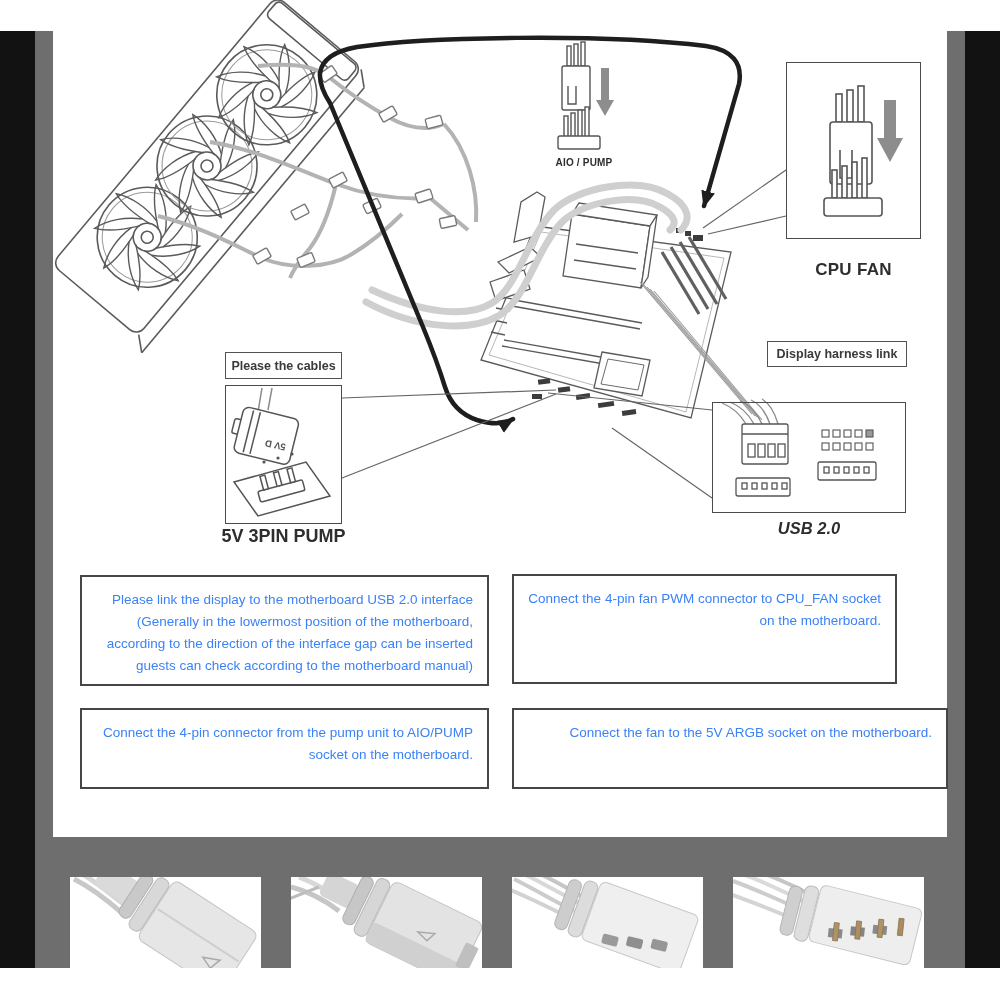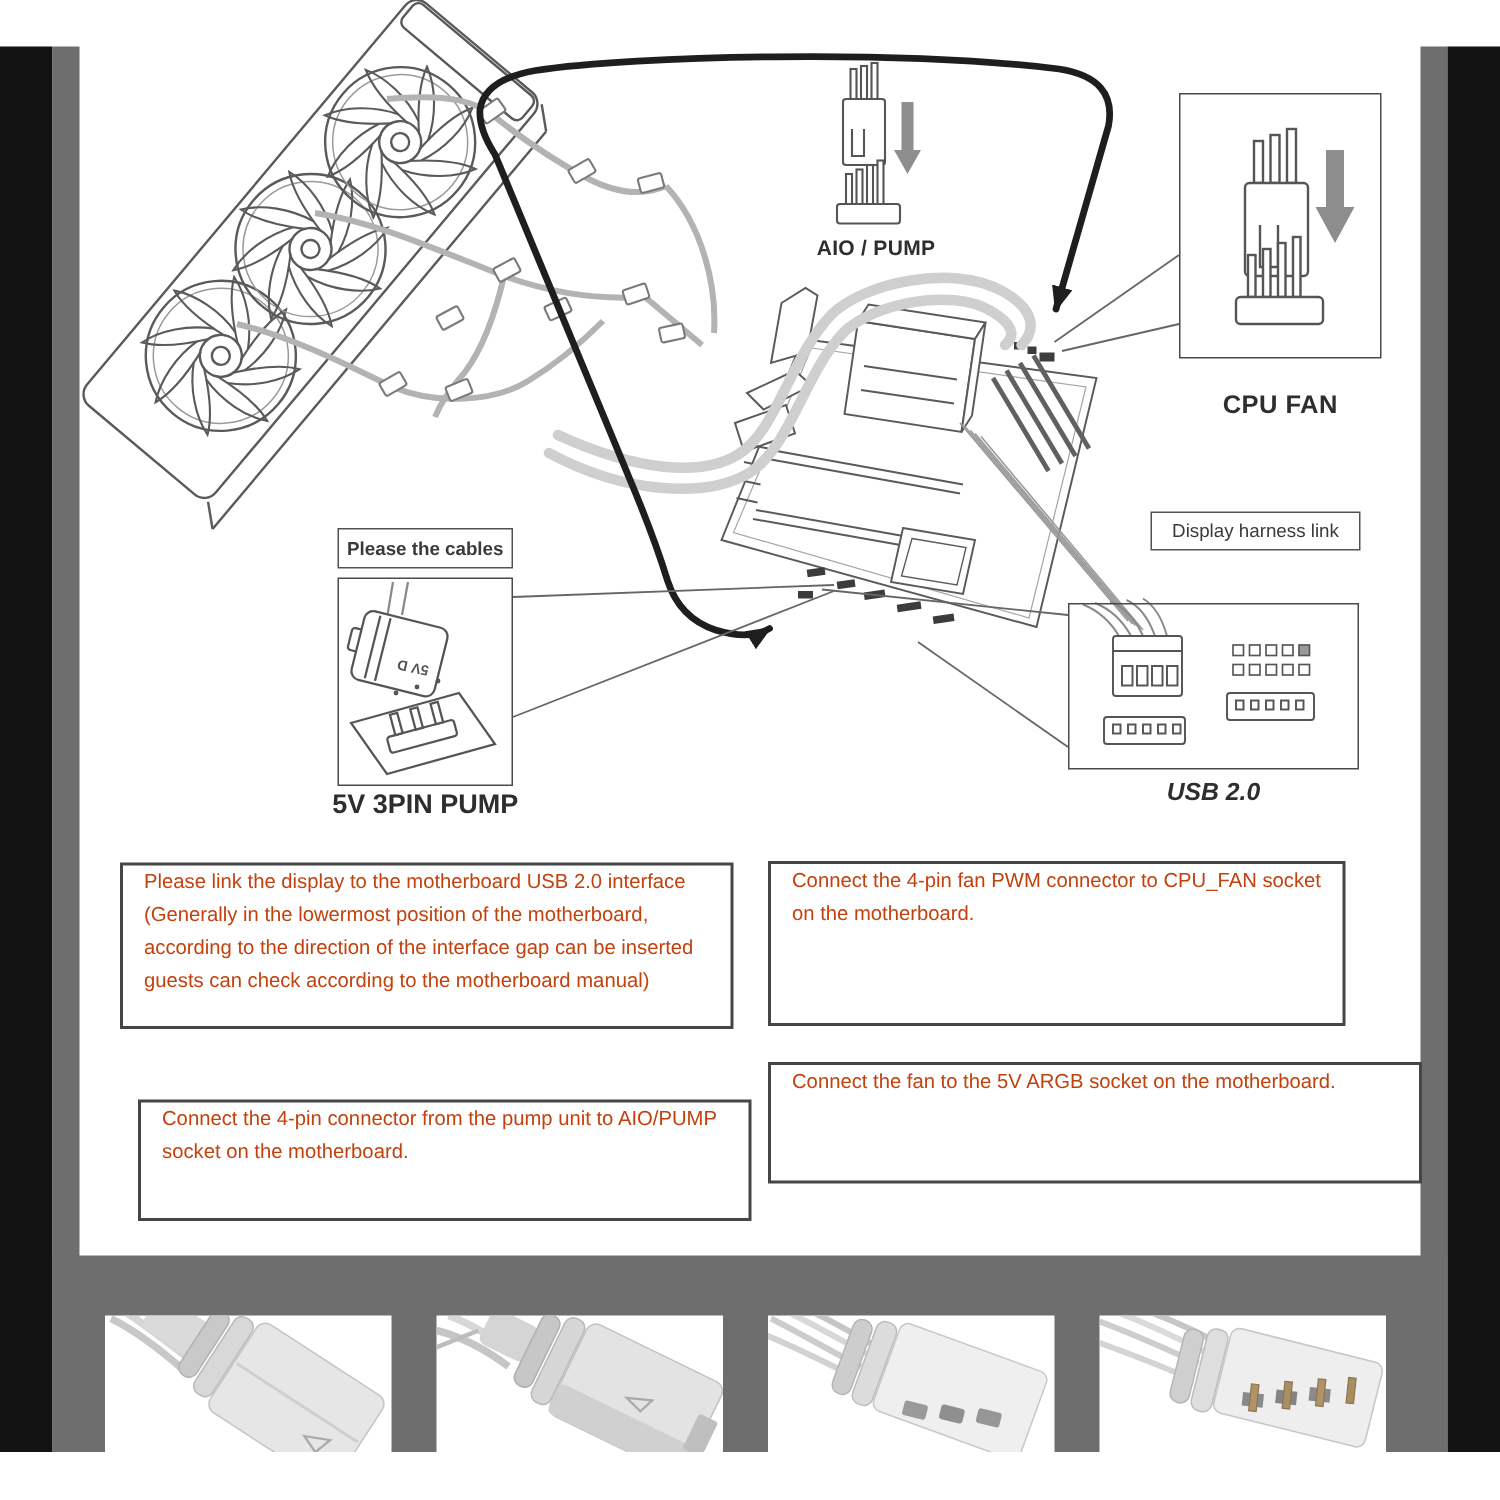--- a/index.html
+++ b/index.html
@@ -14,30 +14,30 @@
   #tile1{left:70px;} #tile2{left:291px;} #tile3{left:512px;} #tile4{left:733px;}
   #art{position:absolute;left:0;top:0;width:1000px;height:1000px;pointer-events:none;}
   .obox{position:absolute;box-sizing:border-box;background:transparent;}
   .lbl{position:absolute;font-weight:bold;color:#2e2e2e;text-align:center;}
   #box-cpufan{left:786px;top:62px;width:135px;height:177px;border:1.6px solid #4a4a4a;}
   #box-argb{left:225px;top:385px;width:117px;height:139px;border:1.5px solid #4a4a4a;}
   #box-usb{left:712px;top:402px;width:194px;height:111px;border:1.5px solid #4a4a4a;}
   .callout{position:absolute;box-sizing:border-box;border:1.4px solid #525252;color:#3a3a3a;
            display:flex;align-items:center;justify-content:center;background:#fff;}
   #box-connect{left:225px;top:352px;width:117px;height:27px;font-weight:bold;font-size:12.5px;}
-  #box-display{left:767px;top:341px;width:140px;height:26px;font-weight:400;font-size:12.5px;}
-  #lbl-aio{left:534px;top:157px;width:100px;font-size:14px;letter-spacing:.2px;}
+  #box-display{left:767px;top:341px;width:140px;height:26px;font-weight:700;font-size:12.5px;}
+  #lbl-aio{left:534px;top:157px;width:100px;font-size:10px;letter-spacing:.2px;}
   #lbl-cpufan{left:786px;top:260px;width:135px;font-size:17px;letter-spacing:.3px;}
   #lbl-argb{left:205px;top:526px;width:157px;font-size:18px;}
   #lbl-usb{left:712px;top:519px;width:194px;font-size:16.5px;font-style:italic;}
   .ibox{position:absolute;box-sizing:border-box;border:2px solid #464646;background:transparent;
-        padding:0 14px;font-size:13.5px;line-height:1.62;color:#c2410c;}
+        padding:12px 14px;font-size:13.5px;line-height:1.62;color:#3b82f6;text-align:right;}
   #ib1{left:80px;top:575px;width:409px;height:111px;}
   #ib2{left:512px;top:574px;width:385px;height:110px;}
-  #ib3{left:92px;top:708px;width:409px;height:81px;margin-top:25px;}
+  #ib3{left:80px;top:708px;width:409px;height:81px;}
   #ib4{left:512px;top:708px;width:436px;height:81px;}
 </style>
 </head>
 <body>
 
 <div class="page">
 
   <div class="bar black" id="bar-bl"></div>
   <div class="bar gray" id="bar-gl"></div>
   <div class="bar gray" id="bar-gr"></div>

